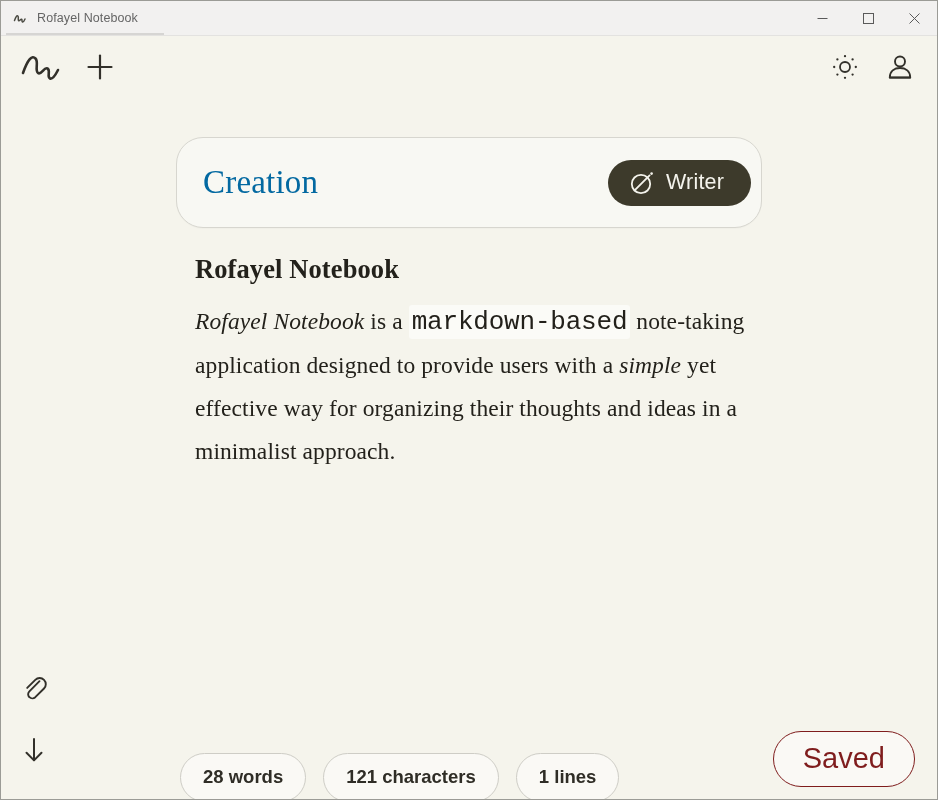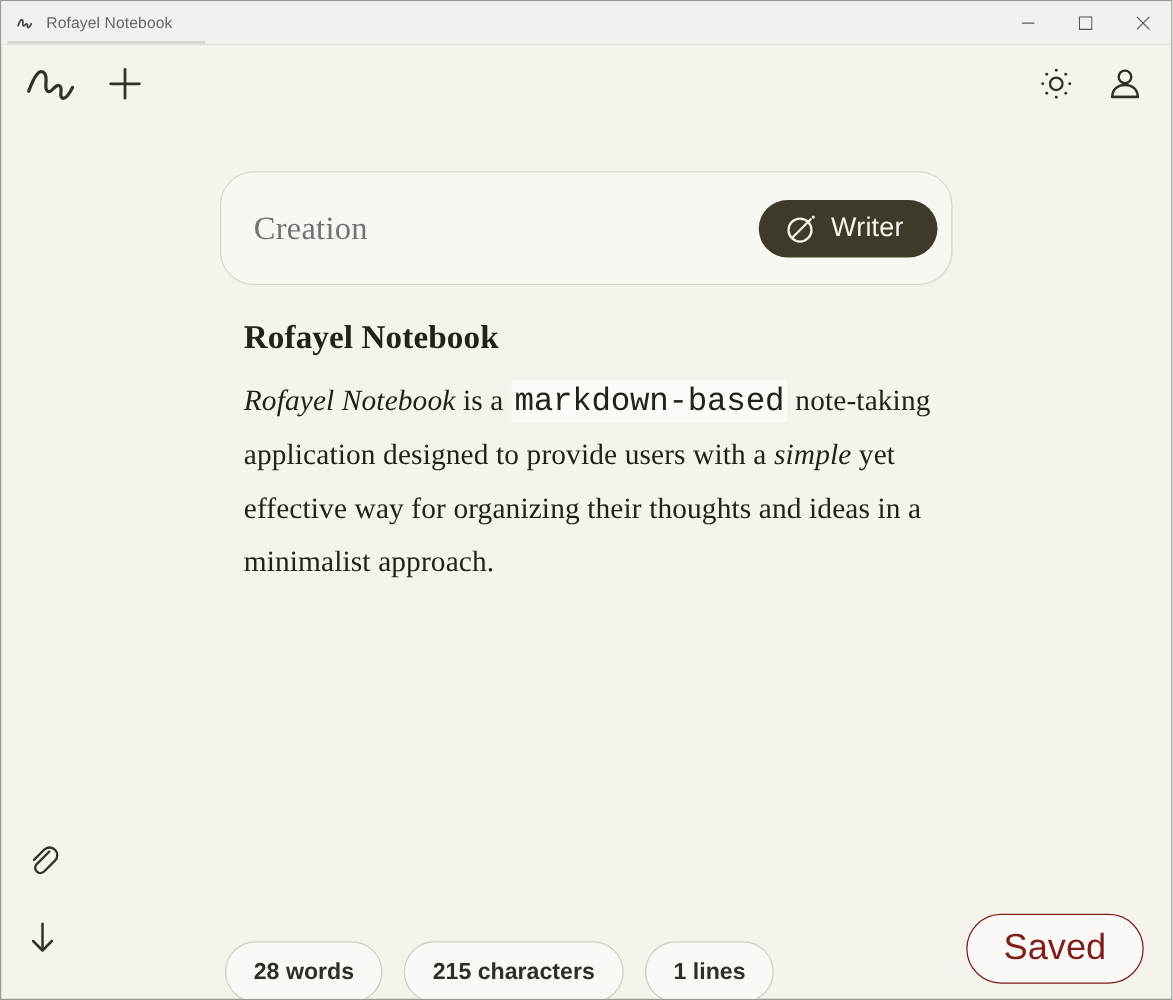--- a/index.html
+++ b/index.html
@@ -131,22 +131,22 @@
     border: 1px solid #d7d6cf;
     border-radius: 27px;
     display: flex;
     align-items: center;
     padding: 0 11px 0 26px;
     box-shadow: 0 1px 1px rgba(0,0,0,.02);
   }
 
   .note-title {
     font-family: "Liberation Serif", serif;
-    font-size: 26px;
-    color: #737373;
+    font-size: 33px;
+    color: #0369a1;
     letter-spacing: .2px;
     flex: 1;
     border: none;
     background: transparent;
     outline: none;
     padding: 0;
     line-height: 1.2;
   }
 
   .writer-btn {
@@ -369,20 +369,20 @@
         <svg width="30" height="30" viewBox="0 0 30 30" fill="none">
           <line x1="15" y1="4" x2="15" y2="25" stroke="#32302a" stroke-width="2" stroke-linecap="round"></line>
           <path d="M7.5 17.8 L15 25.4 L22.5 17.8" stroke="#32302a" stroke-width="2" stroke-linecap="round" stroke-linejoin="round" fill="none"></path>
         </svg>
       </button>
     </div>
 
     <div class="statusbar">
       <div class="stats">
         <div class="pill">28 words</div>
-        <div class="pill">215 characters</div>
+        <div class="pill">121 characters</div>
         <div class="pill">1 lines</div>
       </div>
       <div class="saved-pill">Saved</div>
     </div>
 
   </div>
 </div>
 
 </body></html>

